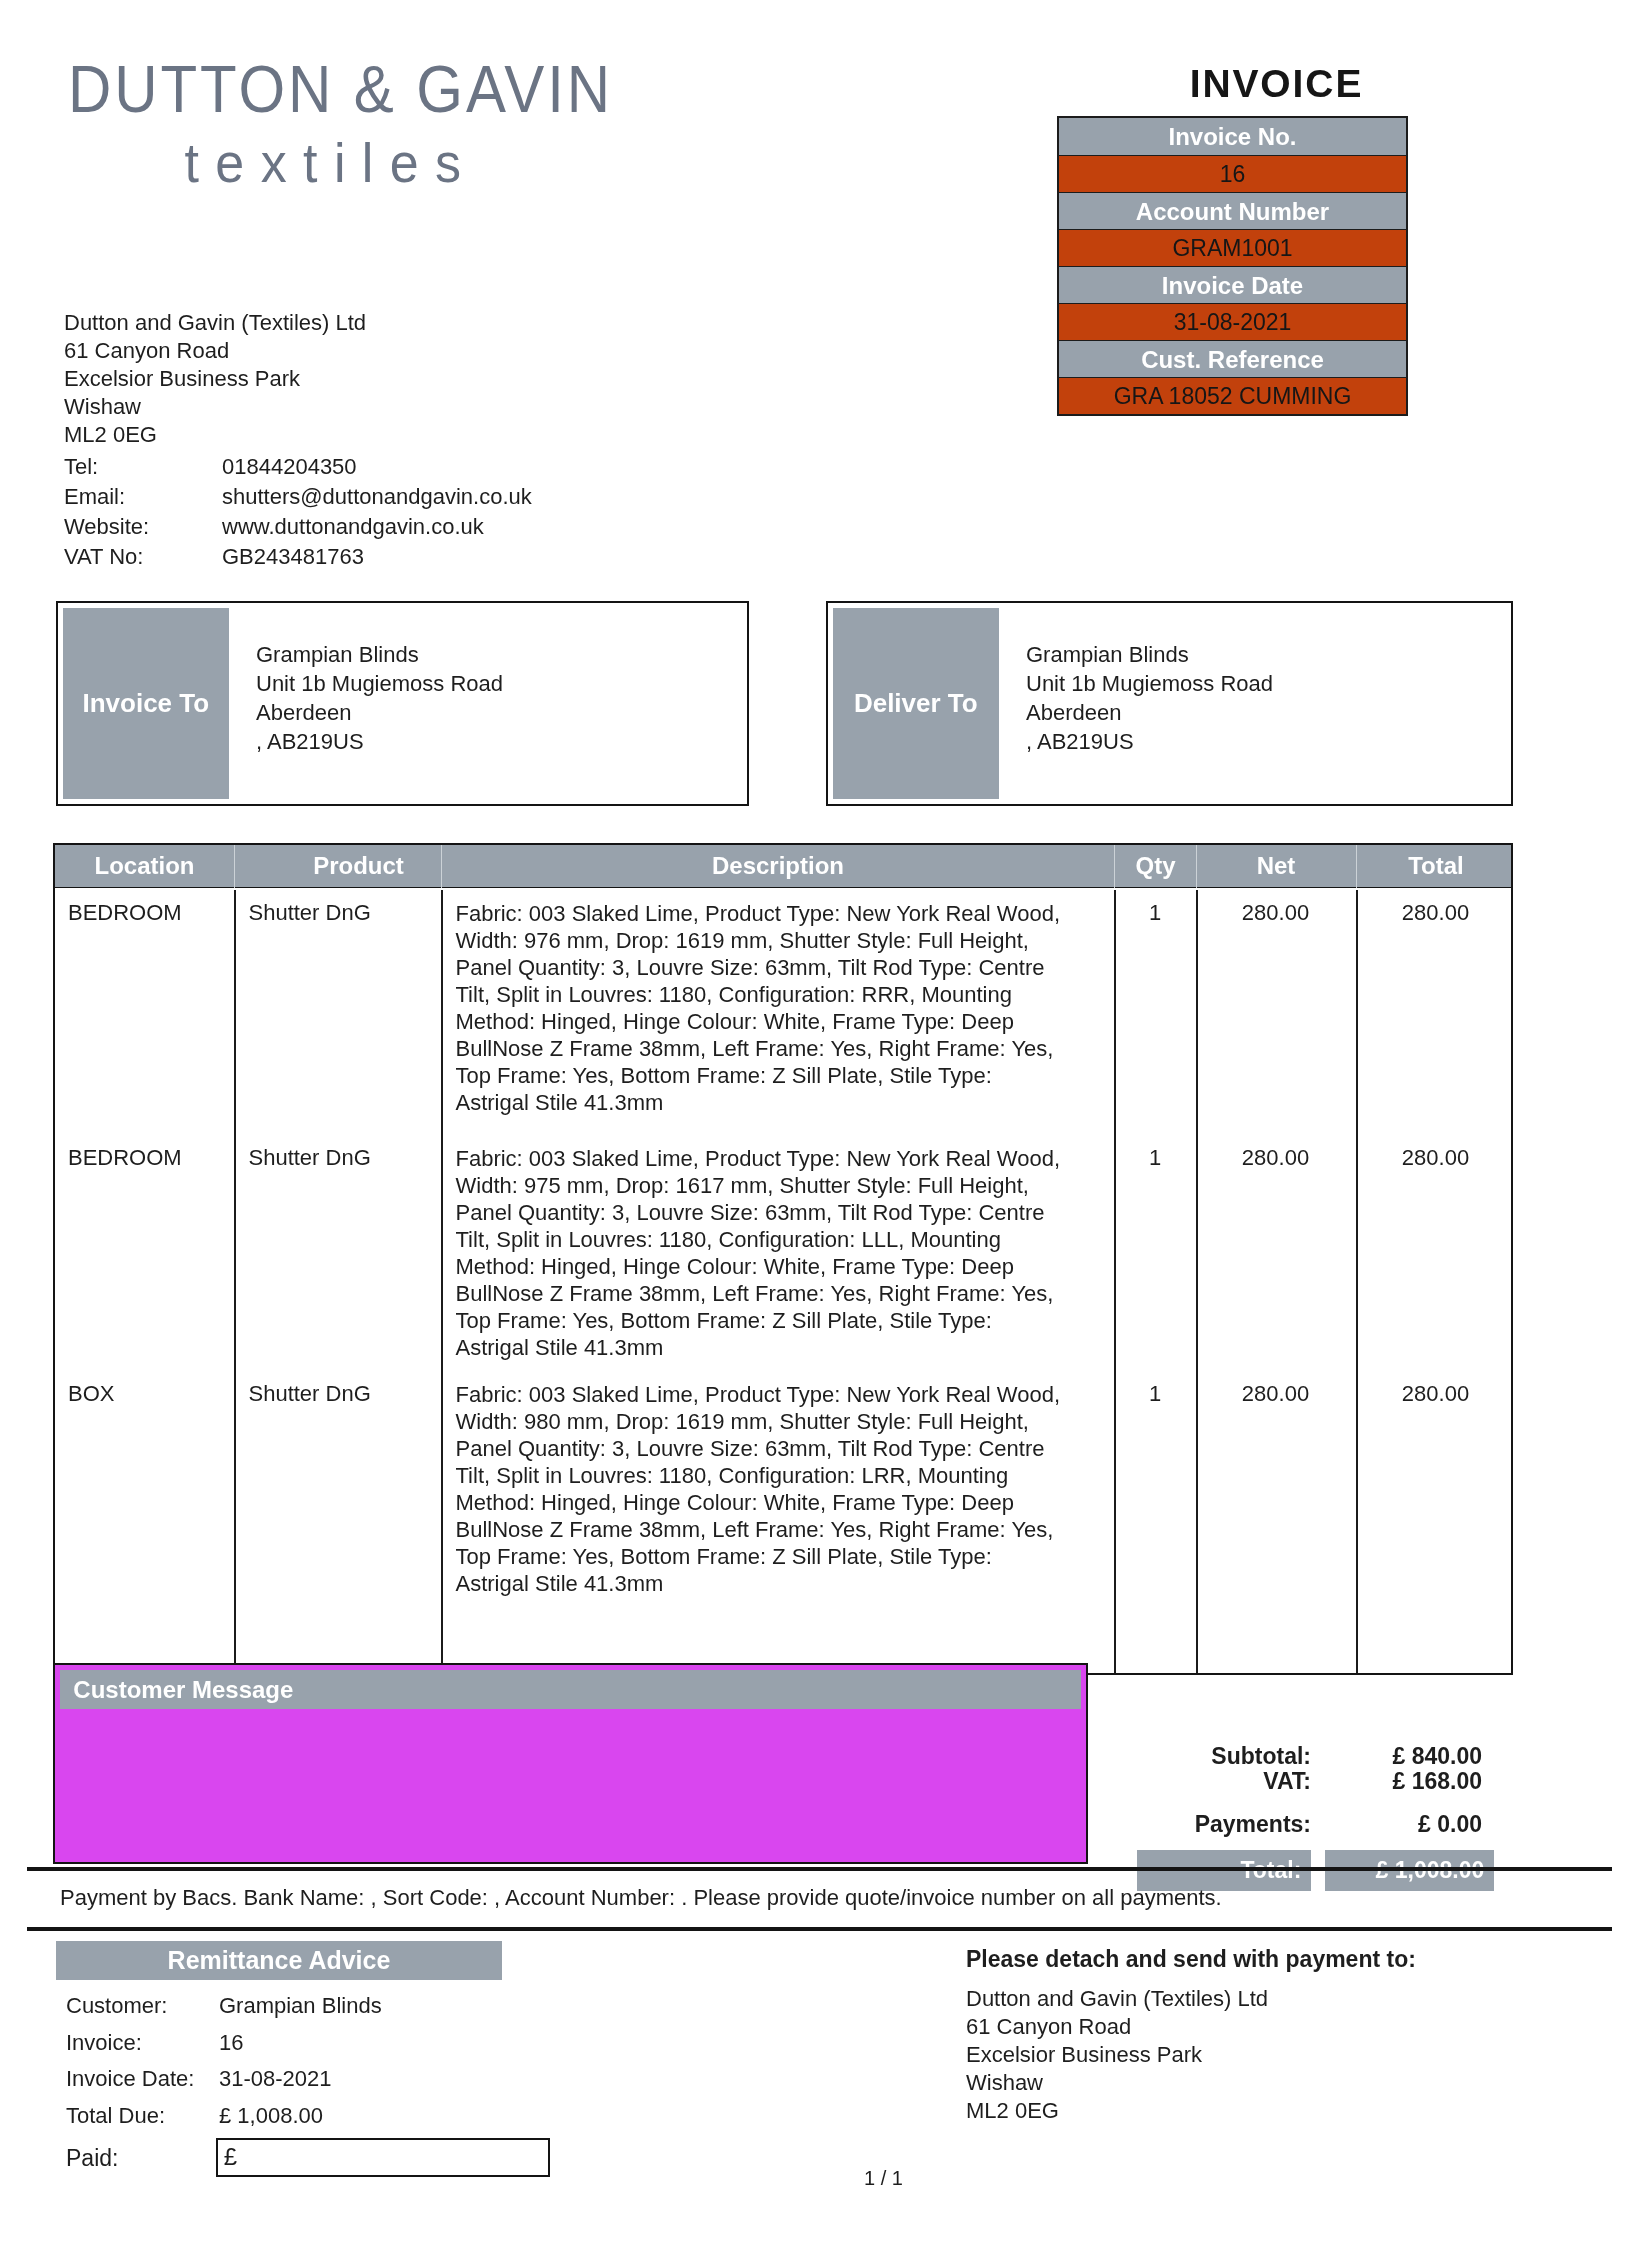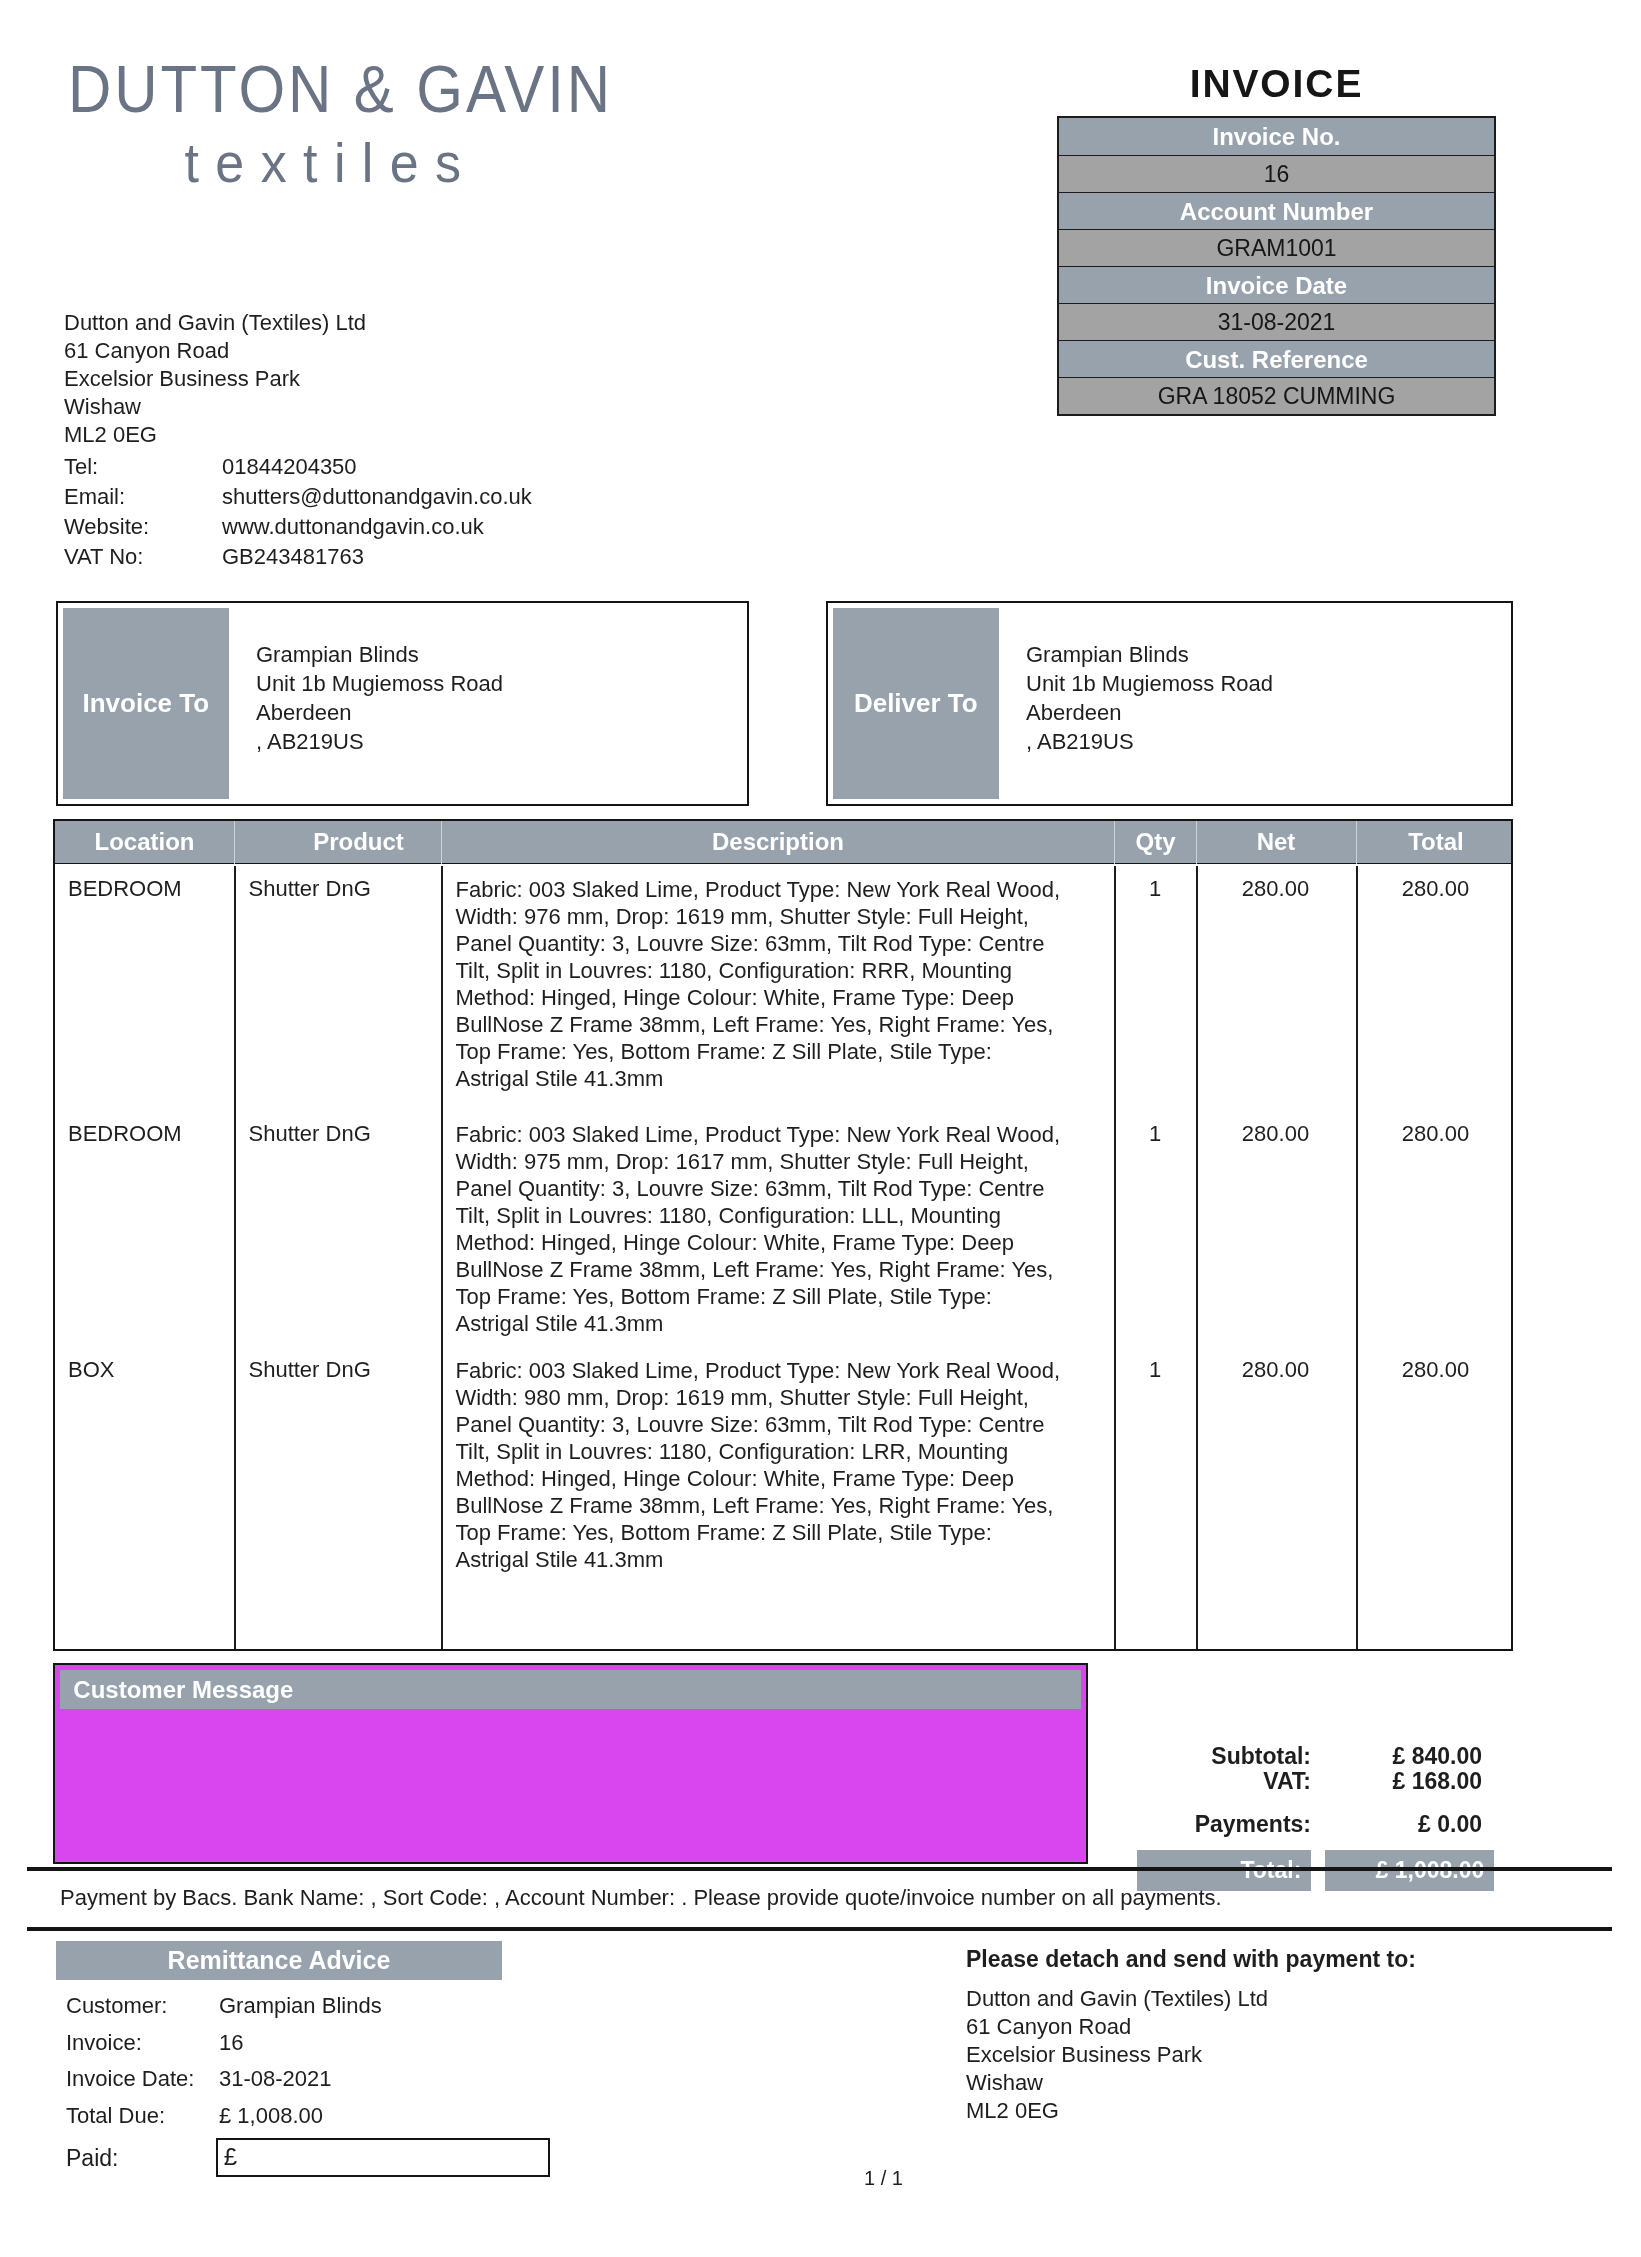--- a/index.html
+++ b/index.html
@@ -19,36 +19,36 @@
   .logo-line1{font-size:60px;letter-spacing:2.9px;transform:scaleY(1.12);transform-origin:top;white-space:nowrap;}
   .logo-line2{font-size:52px;letter-spacing:16.4px;margin-top:13.5px;transform:scaleY(1.08);}
   .company-address{position:absolute;left:64px;top:309px;font-size:22px;line-height:28px;}
   .contact{position:absolute;left:64px;top:452px;font-size:22px;line-height:30px;}
   .contact-row{display:flex;}
   .contact-row .lbl{width:158px;}
 
   
   .invoice-title{position:absolute;left:1057px;top:62px;width:439px;text-align:center;
     font-size:39px;font-weight:bold;letter-spacing:1.9px;color:#161616;}
-  .info-table{position:absolute;left:1057px;top:116px;width:439px;border:2.9px solid #1c1c1c;background:#a3a3a3;}
+  .info-table{position:absolute;left:1057px;top:116px;width:351px;border:2.9px solid #1c1c1c;background:#c2410c;}
   .info-row{height:37px;line-height:37px;text-align:center;border-top:1.9px solid #1c1c1c;overflow:hidden;}
   .info-row:first-child{border-top:none;}
   .info-head{background:var(--accent-gray);color:#ffffff;font-weight:bold;font-size:24px;}
   .info-val{font-size:23px;color:#161616;}
 
   
   .addr-box{position:absolute;top:601px;height:205px;border:2.9px solid #141414;background:#fff;}
   .addr-box.invoice-to{left:56px;width:693px;}
   .addr-box.deliver-to{left:826px;width:687px;}
   .addr-label{position:absolute;left:4.8px;top:4.8px;bottom:4.8px;width:166px;background:var(--accent-gray);
     color:#fff;font-weight:bold;font-size:26px;display:flex;align-items:center;justify-content:center;}
   .addr-lines{position:absolute;left:198px;top:37px;font-size:22px;line-height:29px;}
 
   
-  .tbl{position:absolute;left:53px;top:819px;width:1460px;height:832px;border:2.9px solid #141414;}
+  .tbl{position:absolute;left:53px;top:843px;width:1460px;height:832px;border:2.9px solid #141414;}
   .tbl-header{position:absolute;left:0;top:0;width:100%;height:43px;background:var(--accent-gray);
     border-bottom:1.9px solid #141414;}
   .th{position:absolute;top:0;height:43px;line-height:42px;text-align:center;color:#fff;
     font-weight:bold;font-size:24px;border-left:1.9px solid #ccd2d7;}
   .th:first-child{border-left:none;}
   .th-loc{left:0;width:179px;}
   .th-prod{left:179px;width:208px;padding-left:40px;}
   .th-desc{left:386px;width:673px;}
   .th-qty{left:1059px;width:82px;}
   .th-net{left:1141px;width:159px;}

